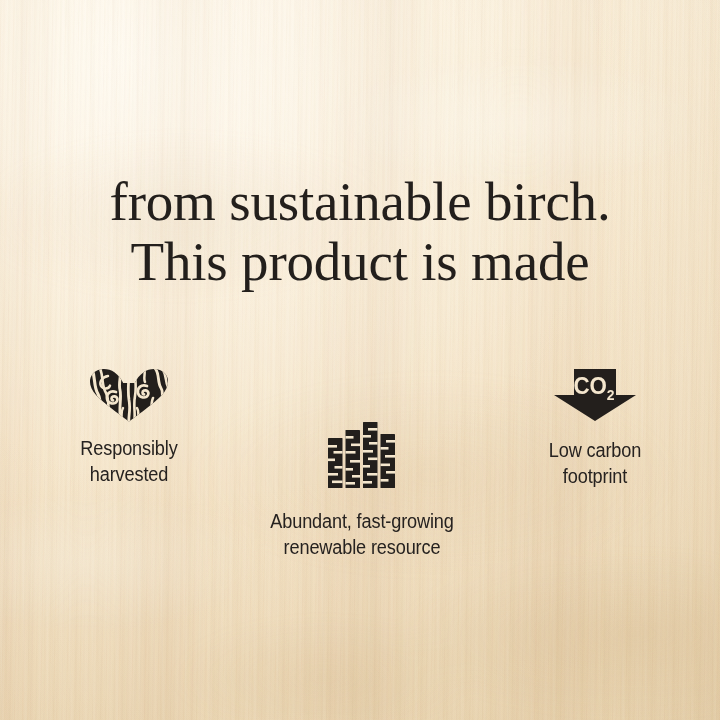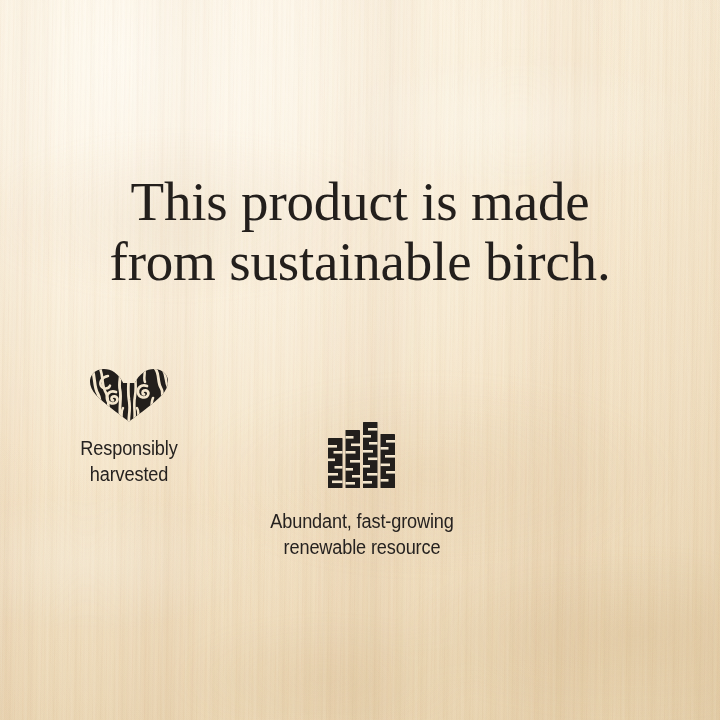--- a/index.html
+++ b/index.html
@@ -180,22 +180,22 @@
   <div class="wood-base"></div>
   <div class="wood-bands"></div>
   <div class="wood-fibre"></div>
   <div class="wood-fibre2"></div>
   <div class="wood-mottle"></div>
   <div class="wood-vignette"></div>
 
   <div class="content">
 
     <div class="headline">
+      <span class="hl-line">from sustainable birch.</span>
       <span class="hl-line">This product is made</span>
-      <span class="hl-line">from sustainable birch.</span>
     </div>
 
     <div class="badge" id="badge-renewable">
       <div class="badge-icon">
         <svg width="68" height="72" viewBox="0 0 68 72">
           <g fill="#231f1c">
             <rect x="0" y="18" width="14.5" height="50" rx="0.6"></rect>
             <rect x="17.5" y="10" width="14.5" height="58" rx="0.6"></rect>
             <rect x="35" y="2" width="14.5" height="66" rx="0.6"></rect>
             <rect x="52.5" y="14" width="14.5" height="54" rx="0.6"></rect>
@@ -280,15 +280,29 @@
             </g>
           </g>
         </svg>
       </div>
       <div class="badge-label">
         <span>Responsibly</span>
         <span>harvested</span>
       </div>
     </div>
 
+    <div class="badge" id="badge-carbon">
+      <div class="badge-icon">
+        <svg width="86" height="54" viewBox="0 0 86 54">
+          <path d="M22 1 H64 V27 H84 L43 53 L2 27 H22 Z" fill="#231f1c"></path>
+          <text x="42" y="26" text-anchor="middle" font-family="Liberation Sans, sans-serif" font-size="24" font-weight="bold" fill="#f4e6cd" transform="scale(0.93 1)" transform-origin="42 26">
+            <tspan>CO</tspan><tspan dy="6" font-size="15">2</tspan>
+          </text>
+        </svg>
+      </div>
+      <div class="badge-label">
+        <span>Low carbon</span>
+        <span>footprint</span>
+      </div>
+    </div>
 
   </div>
 </div>
 
 </body></html>

